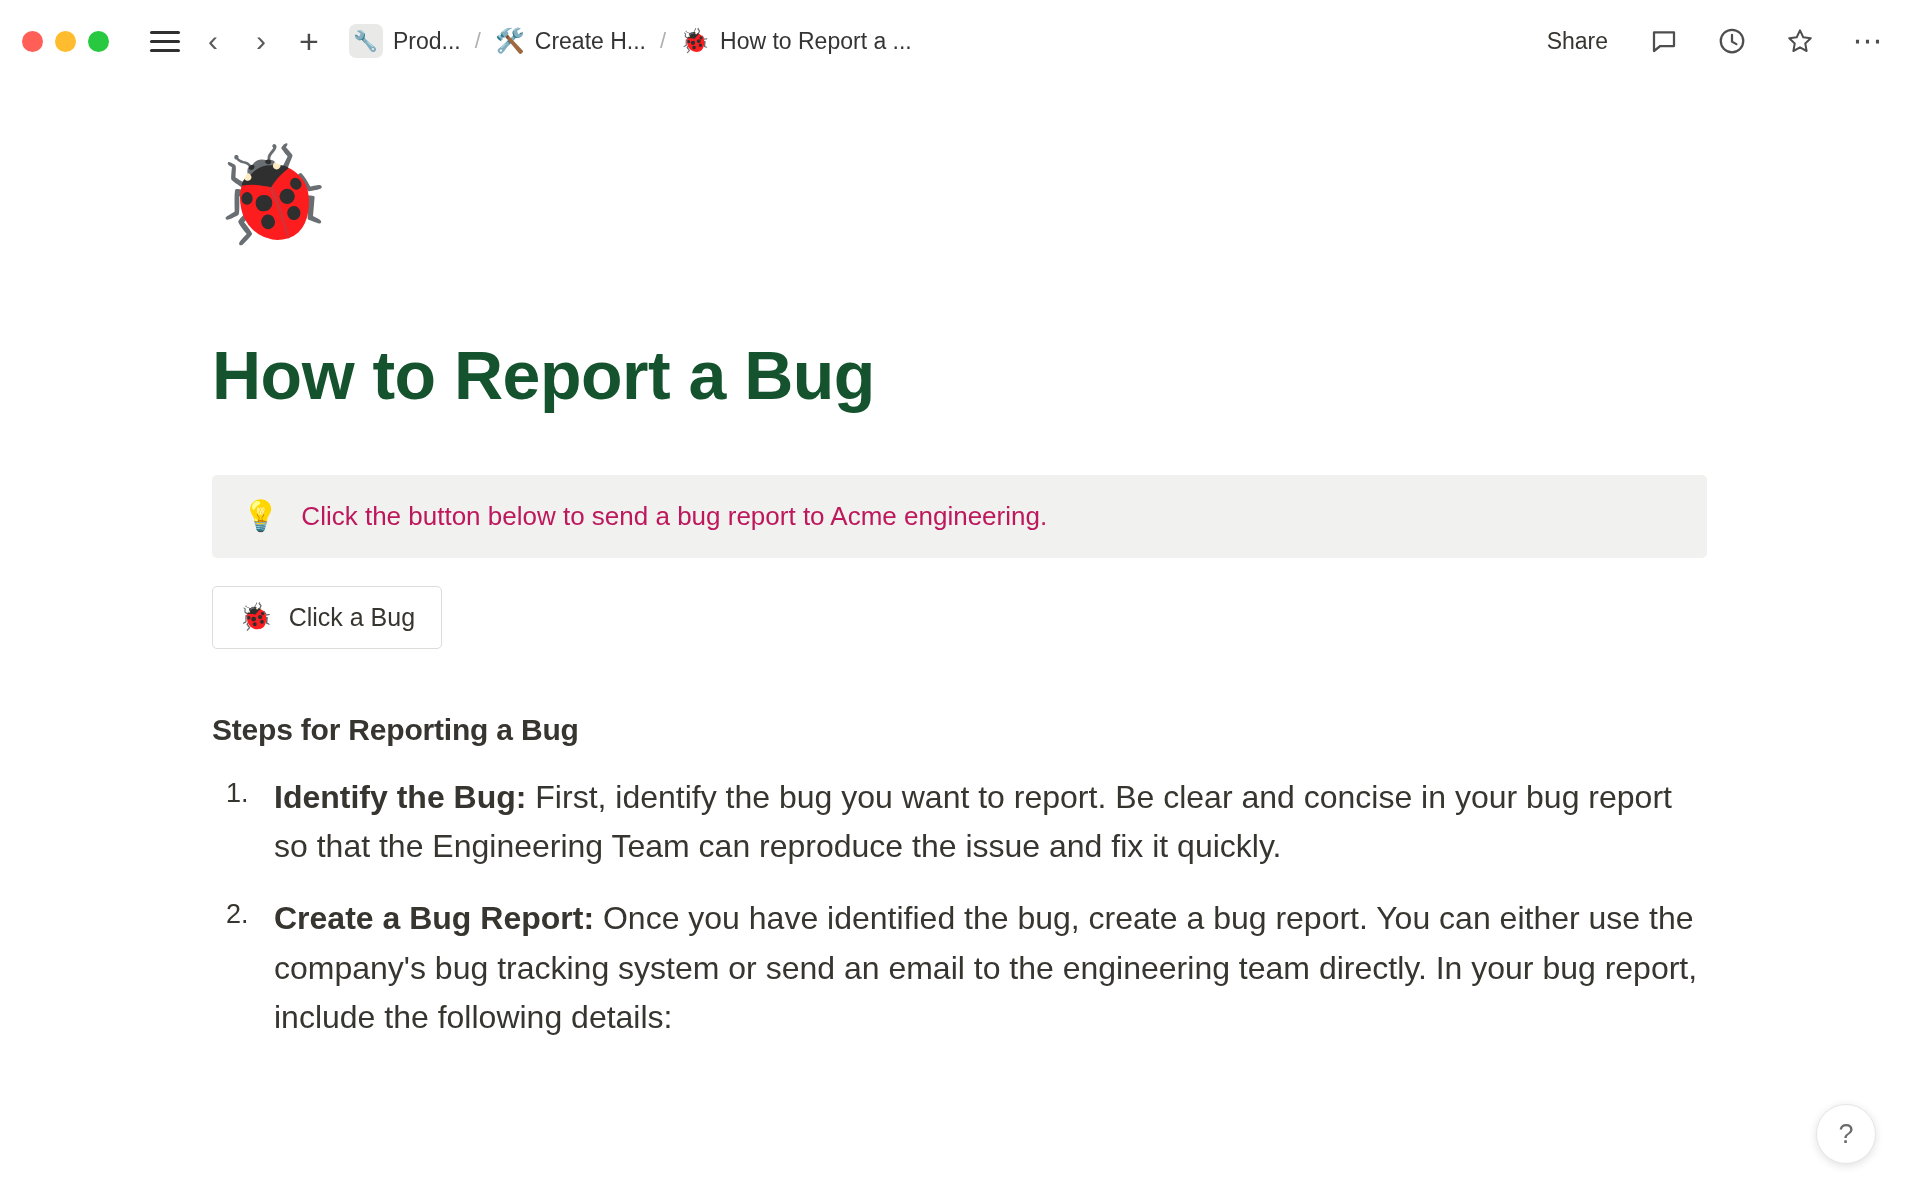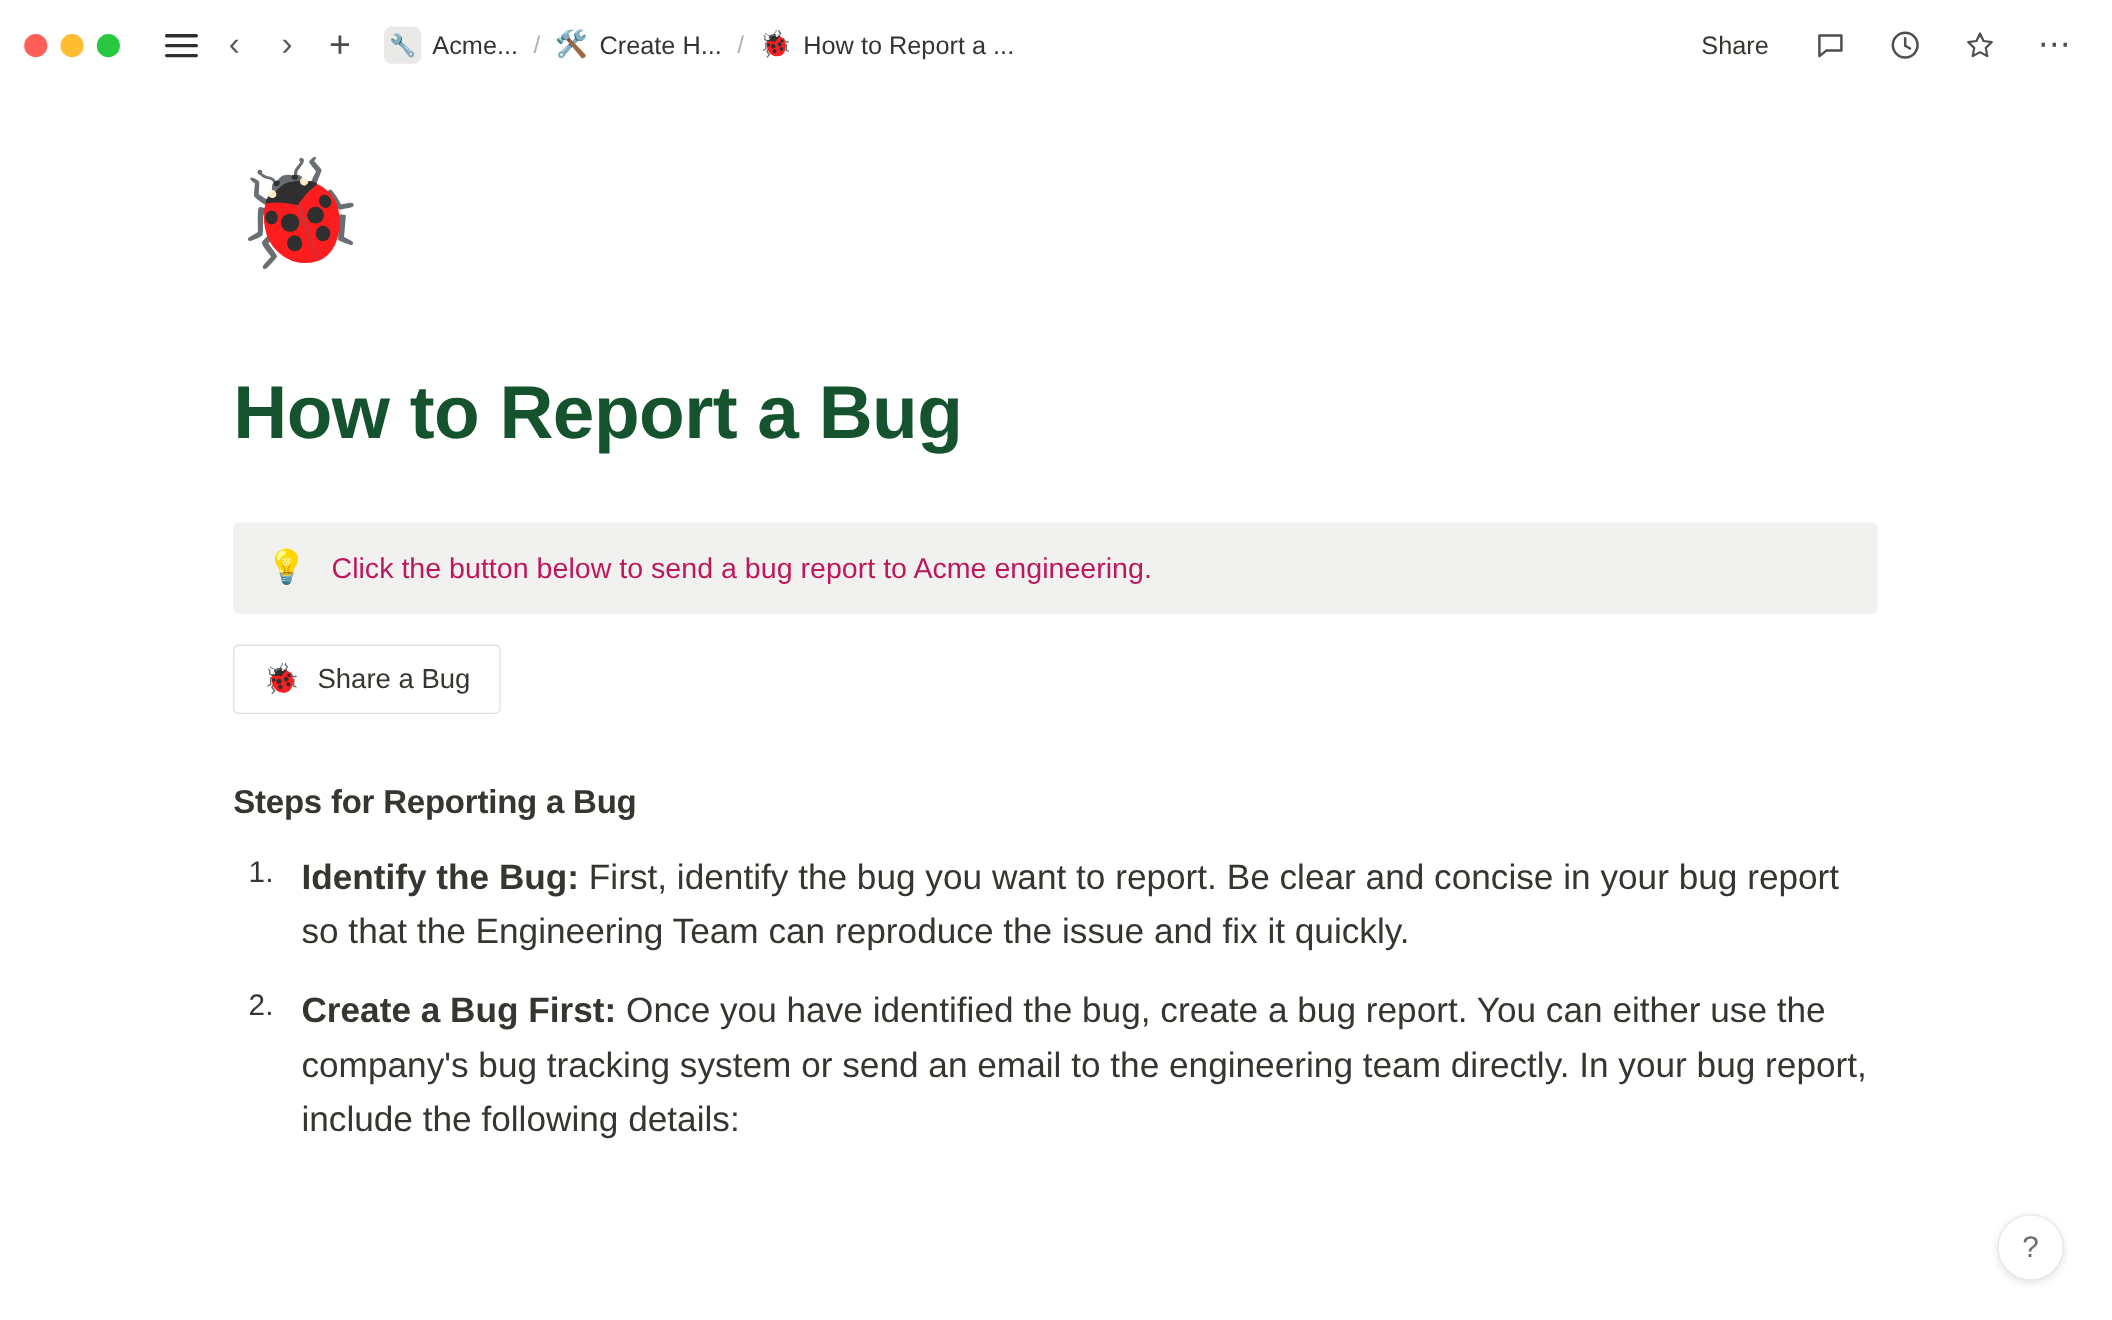--- a/index.html
+++ b/index.html
@@ -293,21 +293,21 @@
         <span class="chev">›</span>
       </div>
       <div class="icon-btn">
         <span class="plus">+</span>
       </div>
     </div>
 
     <div class="breadcrumb">
       <div class="crumb">
         <span class="crumb-icon-box">🔧</span>
-        <span>Acme...</span>
+        <span>Prod...</span>
       </div>
       <span class="sep">/</span>
       <div class="crumb">
         <span class="crumb-emoji">🛠️</span>
         <span>Create H...</span>
       </div>
       <span class="sep">/</span>
       <div class="crumb">
         <span class="crumb-emoji">🐞</span>
         <span>How to Report a ...</span>
@@ -344,30 +344,30 @@
 
     <h1 class="page-title">How to Report a Bug</h1>
 
     <div class="callout">
       <span class="callout-emoji">💡</span>
       <span class="callout-text">Click the button below to send a bug report to Acme engineering.</span>
     </div>
 
     <div class="bug-button">
       <span class="b-emoji">🐞</span>
-      <span>Share a Bug</span>
+      <span>Click a Bug</span>
     </div>
 
     <h2 class="section-heading">Steps for Reporting a Bug</h2>
 
     <ol class="steps">
       <li>
         <span class="step-label">Identify the Bug:</span><span> First, identify the bug you want to report. Be clear and concise in your bug report so that the Engineering Team can reproduce the issue and fix it quickly.</span>
       </li>
       <li>
-        <span class="step-label">Create a Bug First:</span><span> Once you have identified the bug, create a bug report. You can either use the company's bug tracking system or send an email to the engineering team directly. In your bug report, include the following details:</span>
+        <span class="step-label">Create a Bug Report:</span><span> Once you have identified the bug, create a bug report. You can either use the company's bug tracking system or send an email to the engineering team directly. In your bug report, include the following details:</span>
       </li>
     </ol>
   </div>
 
   <div class="help-fab">?</div>
 
 </div>
 
 </body></html>

